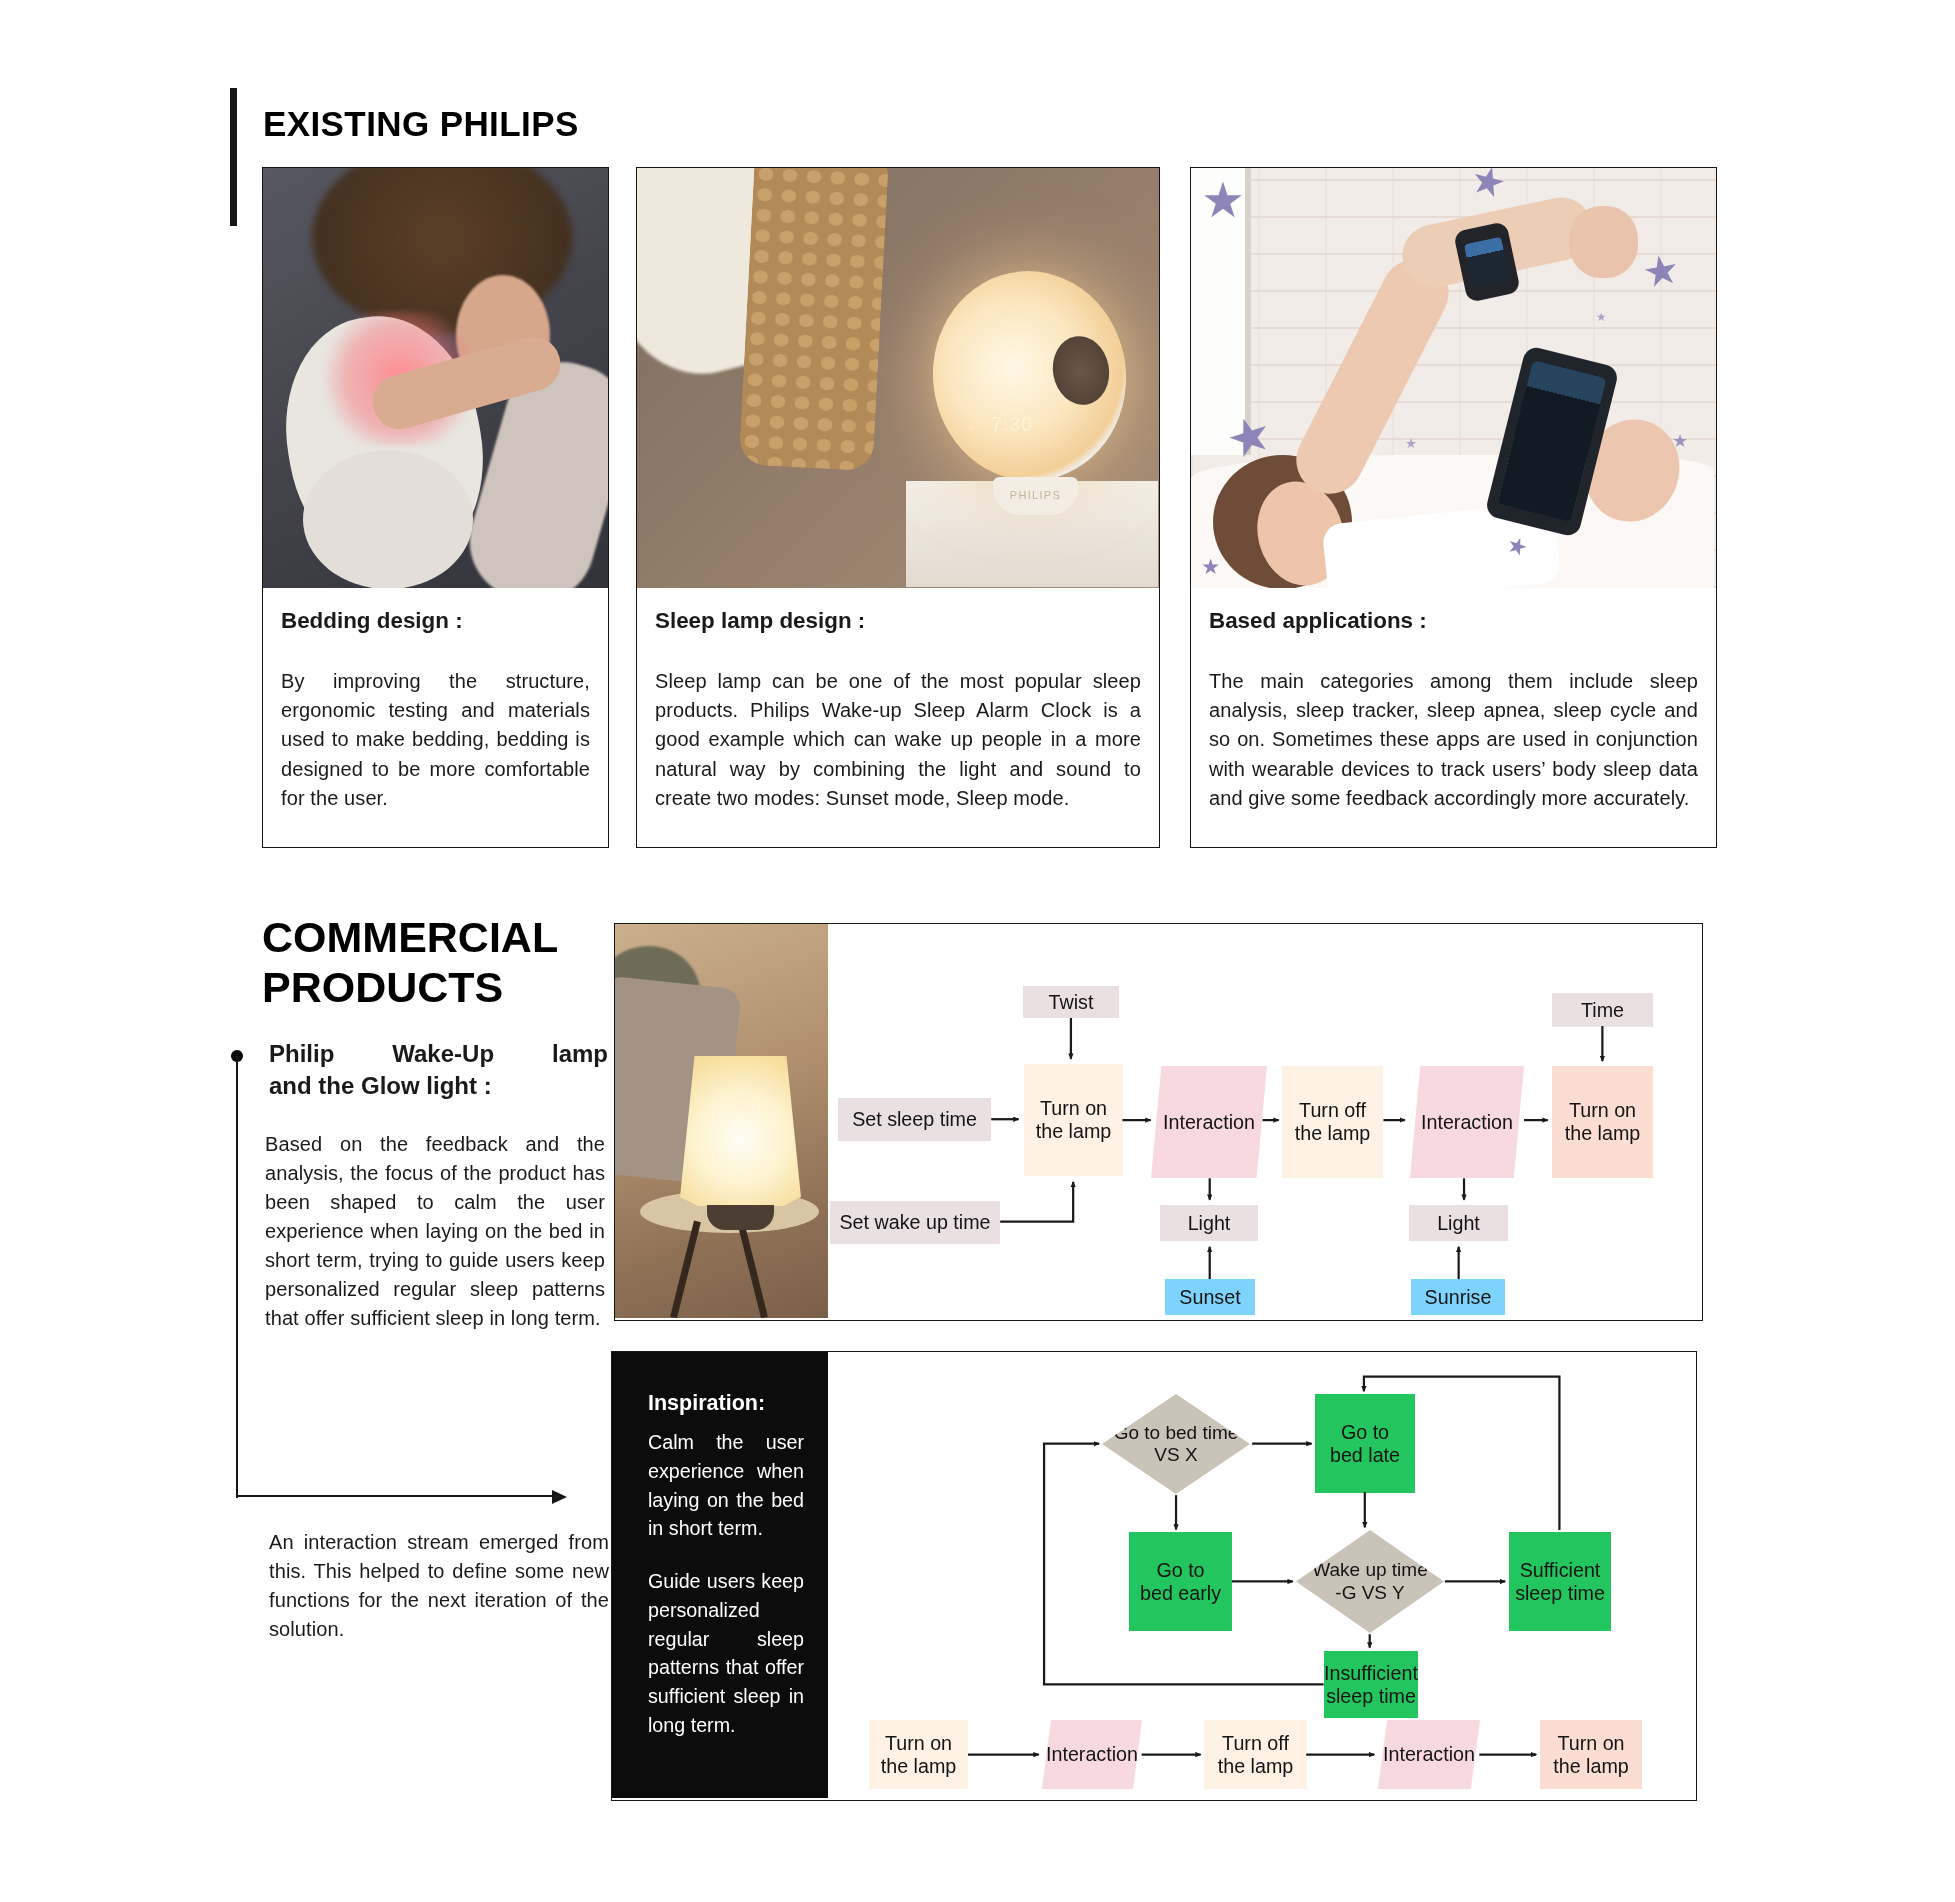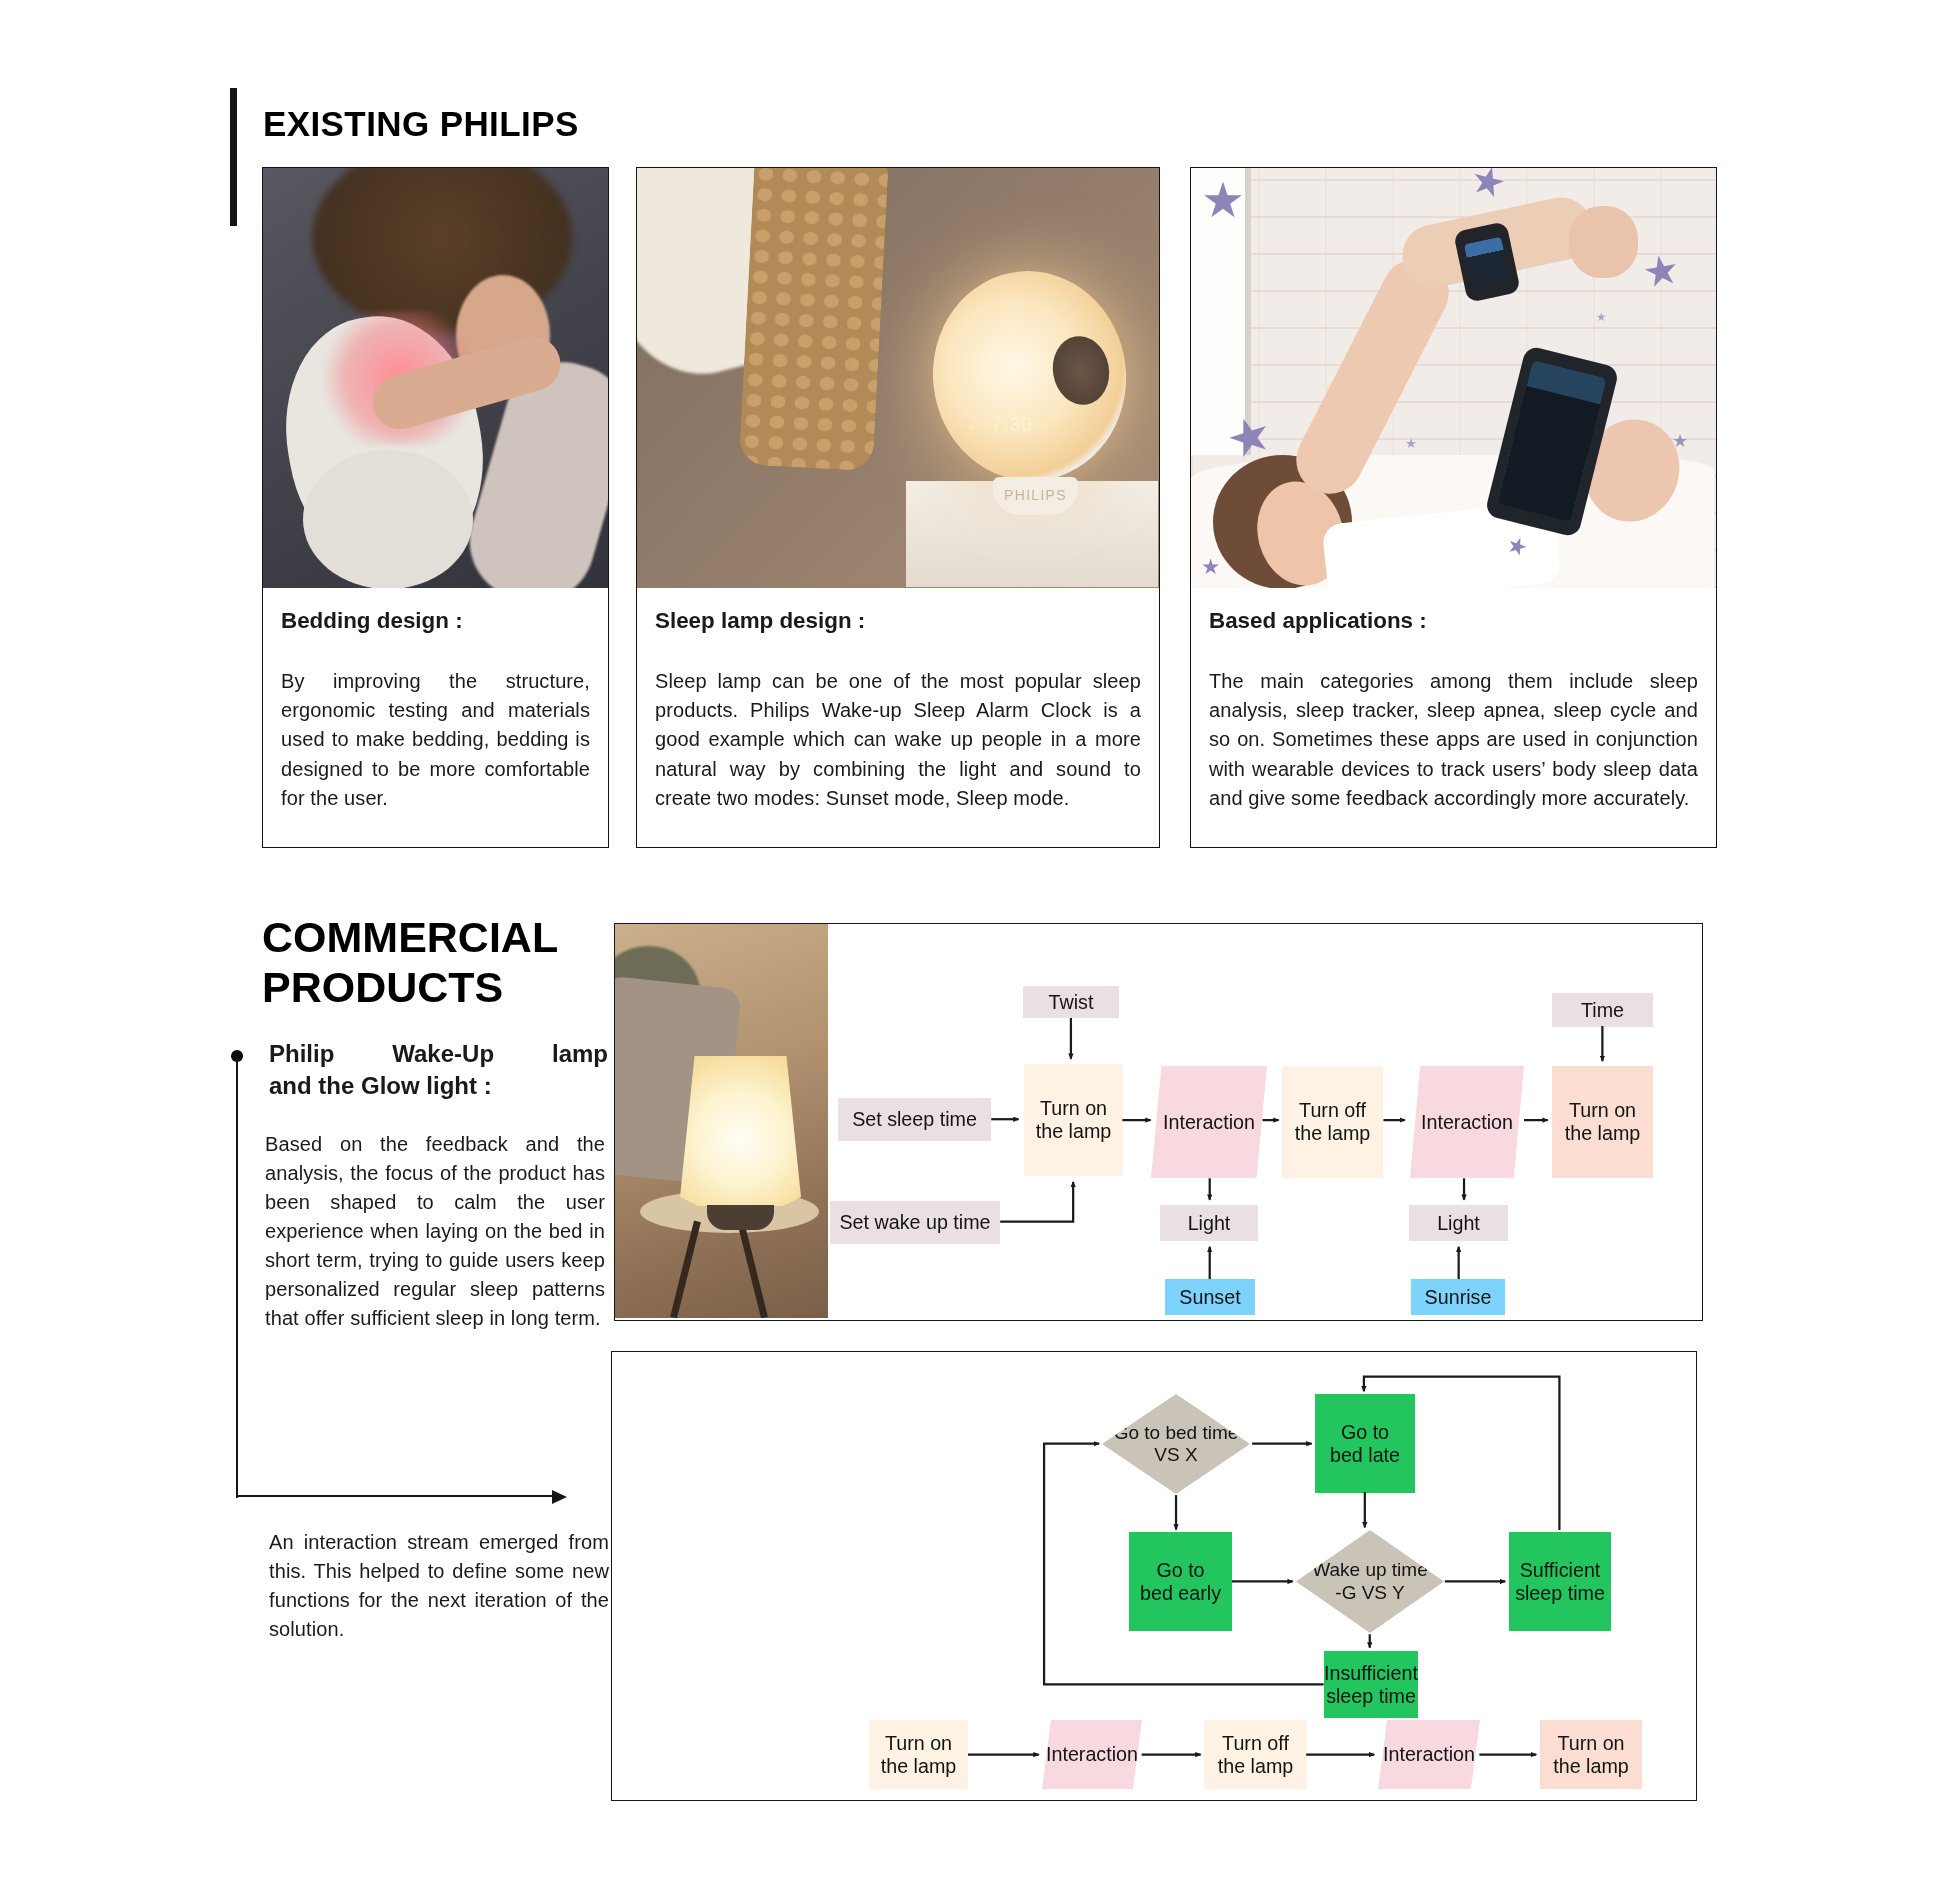--- a/index.html
+++ b/index.html
@@ -76,21 +76,21 @@
   <div class="card" style="left:636px;width:524px;padding-left:36px;">
     <div class="photo photo2">
       <div class="sh" style="left:-31px;top:-40px;width:210px;height:242px;border-radius:40%;background:#efe8dd;filter:blur(1.8px);transform:rotate(-14deg);"></div>
       <div class="sh" style="left:110px;top:-22.4px;width:134px;height:322px;border-radius:27px;background-color:#b28a58;background-image:radial-gradient(#c9a069 7.2px,transparent 7.6px);background-size:24px 20.6px;transform:rotate(3deg);"></div>
       <div class="sh" style="left:269px;top:313px;width:252px;height:106px;background:linear-gradient(#f4efe7,#e2dacd);"></div>
       <div class="sh" style="left:260px;top:72px;width:269px;height:269px;background:radial-gradient(circle,rgba(255,223,174,.4),transparent 62%);"></div>
       <div class="sh" style="left:296px;top:103px;width:193px;height:210px;border-radius:50%;transform:rotate(-6deg);background:radial-gradient(circle at 42% 45%,#fff8e6 0%,#fbe7c0 40%,#f3cf97 68%,#f0eae2 73%,#f2ece4 100%);box-shadow:0 0 63px 13.4px rgba(233,194,138,.55);"></div>
       <div class="sh" style="left:416px;top:168px;width:56px;height:69px;border-radius:50%;background:radial-gradient(#6b5748,#4a3a30);transform:rotate(-10deg);"></div>
       <div class="sh star" style="left:329px;top:254px;font-size:11.6px;color:#ffe9b0;">☀</div>
       <div class="sh" style="left:354px;top:245px;font-size:19.7px;color:#fff3d4;letter-spacing:0.9px;">7:30</div>
-      <div class="sh" style="left:356px;top:309px;width:85px;height:38px;border-radius:6.3px 6.3px 27px 27px;background:#f3ede4;text-align:center;font-size:14px;color:#c7b494;line-height:36px;letter-spacing:1.3px;">
+      <div class="sh" style="left:356px;top:309px;width:85px;height:38px;border-radius:6.3px 6.3px 27px 27px;background:#f3ede4;text-align:center;font-size:11px;color:#c7b494;line-height:36px;letter-spacing:1.3px;">
         <span>PHILIPS</span>
       </div>
     </div>
     <div class="card-text">
       <h3>Sleep lamp design :</h3>
       <p>Sleep lamp can be one of the most popular sleep products. Philips Wake-up Sleep Alarm Clock is a good example which can wake up people in a more natural way by combining the light and sound to create two modes: Sunset mode, Sleep mode.</p>
     </div>
   </div>
 
   <div class="card" style="left:1190px;width:527px;">
@@ -185,20 +185,25 @@
       <path class="ln" marker-end="url(#ah1)" d="M2030,438 H2083"></path>
       <path class="ln" marker-end="url(#ah1)" d="M860,665 H1023 V576"></path>
       <path class="ln" marker-end="url(#ah1)" d="M1328,568 V616"></path>
       <path class="ln" marker-end="url(#ah1)" d="M1328,793 V721"></path>
       <path class="ln" marker-end="url(#ah1)" d="M1896,568 V616"></path>
       <path class="ln" marker-end="url(#ah1)" d="M1884,793 V721"></path>
     </svg>
   </div>
 
   <div class="frame" style="left:611px;top:1351px;width:1086px;height:450px;">
+    <div class="insp">
+      <h3>Inspiration:</h3>
+      <p style="top:76px;">Calm the user experience when laying on the bed in short term.</p>
+      <p style="top:215px;">Guide users keep personalized regular sleep patterns that offer sufficient sleep in long term.</p>
+    </div>
 
     <div class="node diamond" style="left:490px;top:42px;width:148px;height:100px;">Go to bed time
 VS X</div>
     <div class="node peach" style="left:703px;top:42px;width:100px;height:99px;">Go to
 bed late</div>
     <div class="node peach" style="left:517px;top:180px;width:103px;height:99px;">Go to
 bed early</div>
     <div class="node diamond" style="left:684px;top:178px;width:148px;height:103px;">Wake up time
 -G VS Y</div>
     <div class="node peach" style="left:897px;top:180px;width:102px;height:99px;">Sufficient

